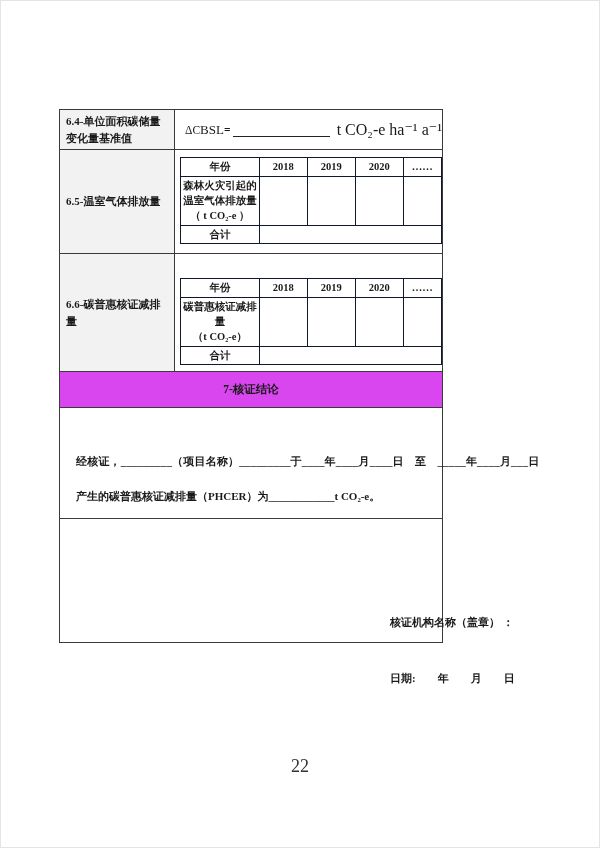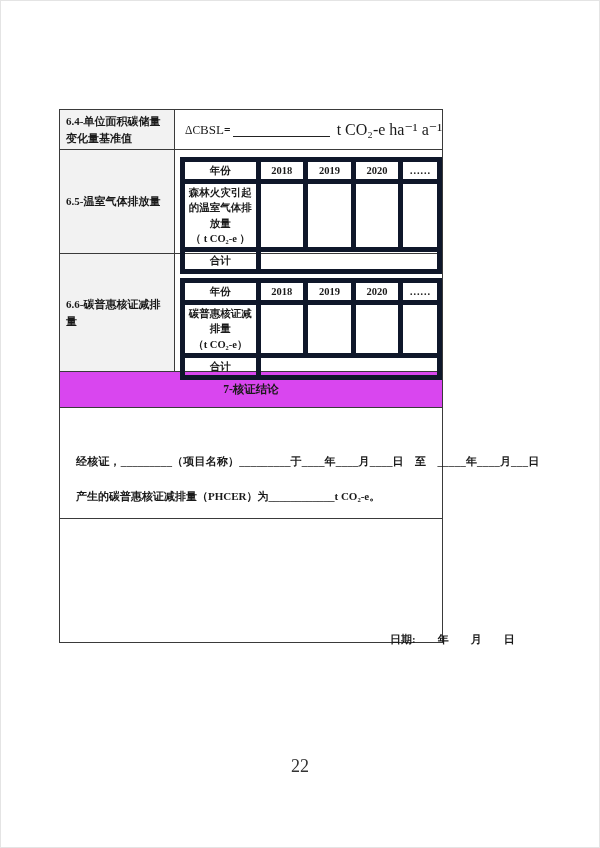--- a/index.html
+++ b/index.html
@@ -50,21 +50,21 @@
   .formula-unit { font-size:16px; white-space:nowrap; }
 
   
   .inner-table {
     border-collapse:collapse;
     margin-left:5px;
     font-size:10.5px;
     table-layout:fixed;
   }
   .inner-table td {
-    border:5px solid #0f172a;
+    border:1px solid #0f172a;
     text-align:center;
     vertical-align:middle;
     padding:1px 2px;
     box-sizing:border-box;
     line-height:1.45;
   }
   .it-65 { margin-top:7px; }
   .it-66 { margin-top:24px; }
   .col-lab { width:107px; }
   .col-y   { width:60px; }
@@ -185,20 +185,21 @@
     <div class="frow h-c1">
       <div class="rcell concl">
         <div class="concl-line1">经核证，_________（项目名称）_________于____年____月____日　至　_____年____月___日</div>
         <div class="concl-line2">产生的碳普惠核证减排量（PHCER）为____________t CO₂-e。</div>
       </div>
     </div>
 
     <div class="frow h-c2">
       <div class="rcell sig">
         <div class="sig-block">
+          <div>核证机构名称（盖章） ：</div>
           <div class="sig-line2">日期:　　年　　月　　日</div>
         </div>
       </div>
     </div>
 
   </div>
 
   <div class="pagenum">22</div>
 
 </div>

